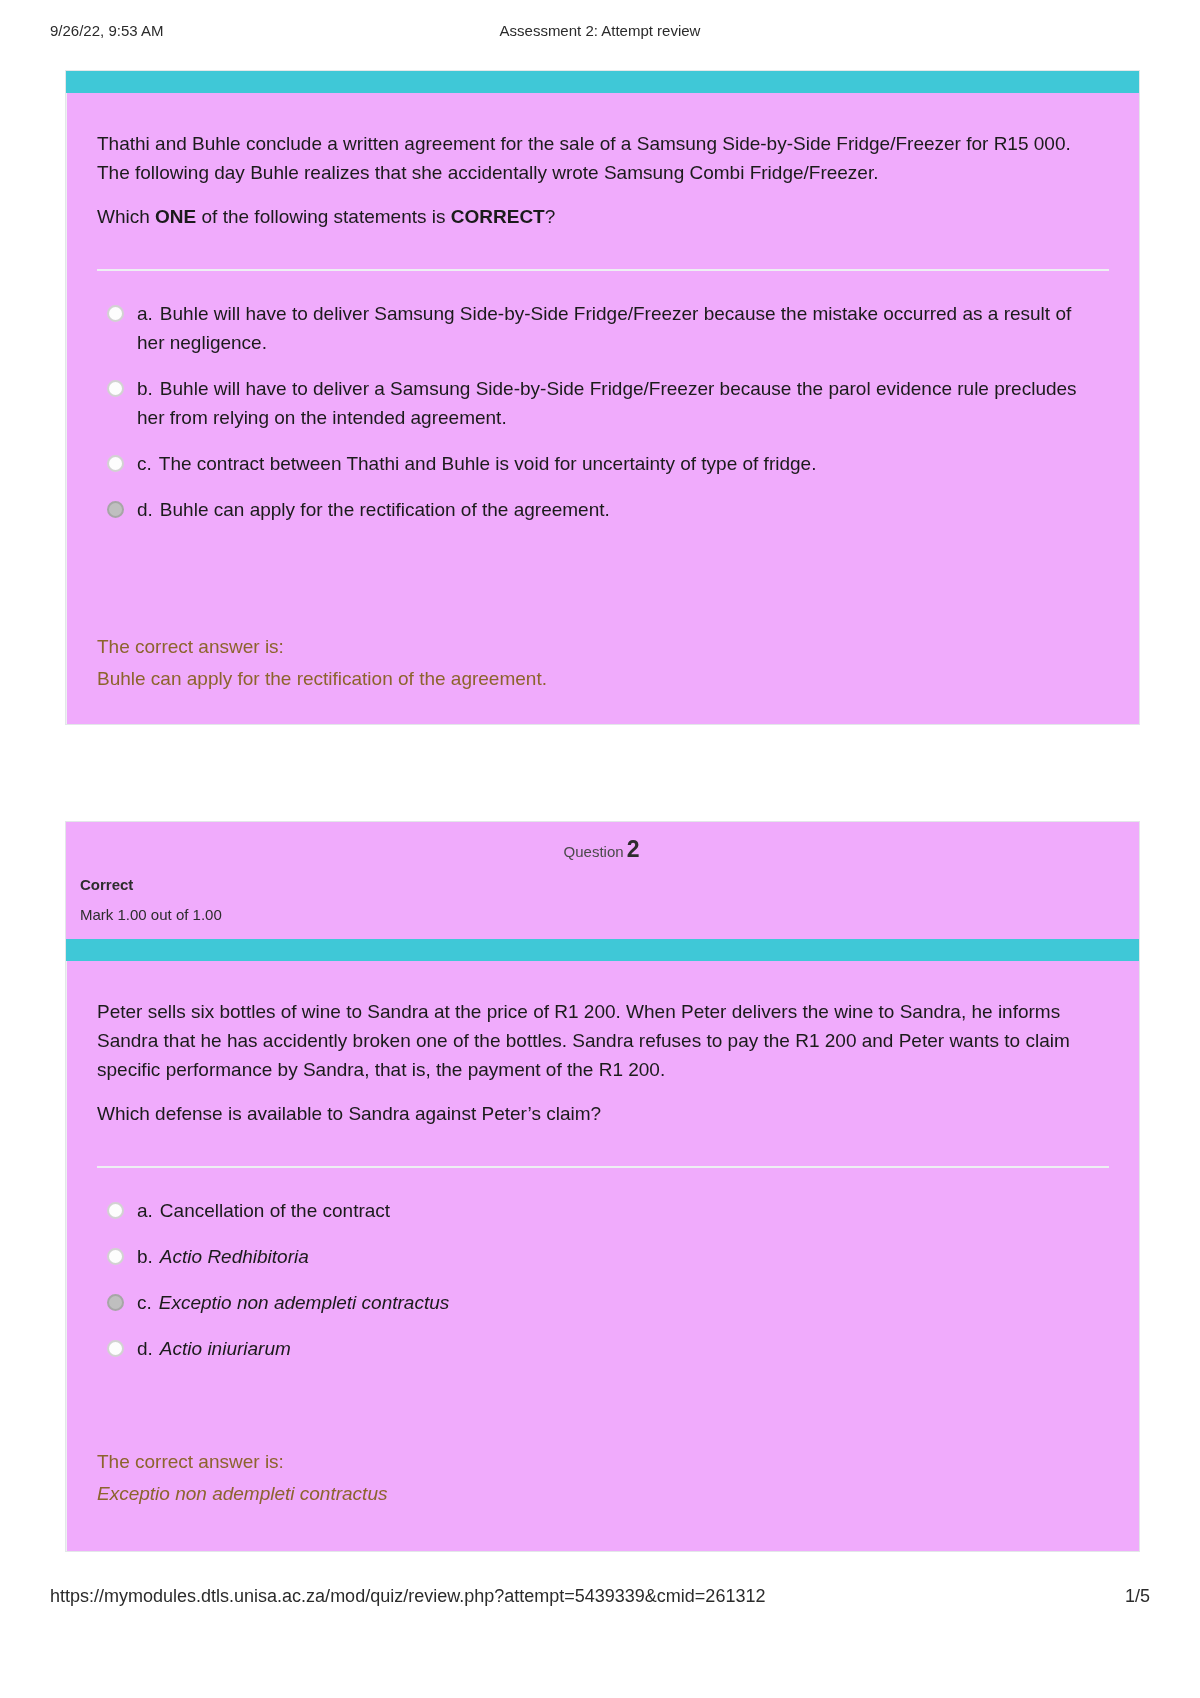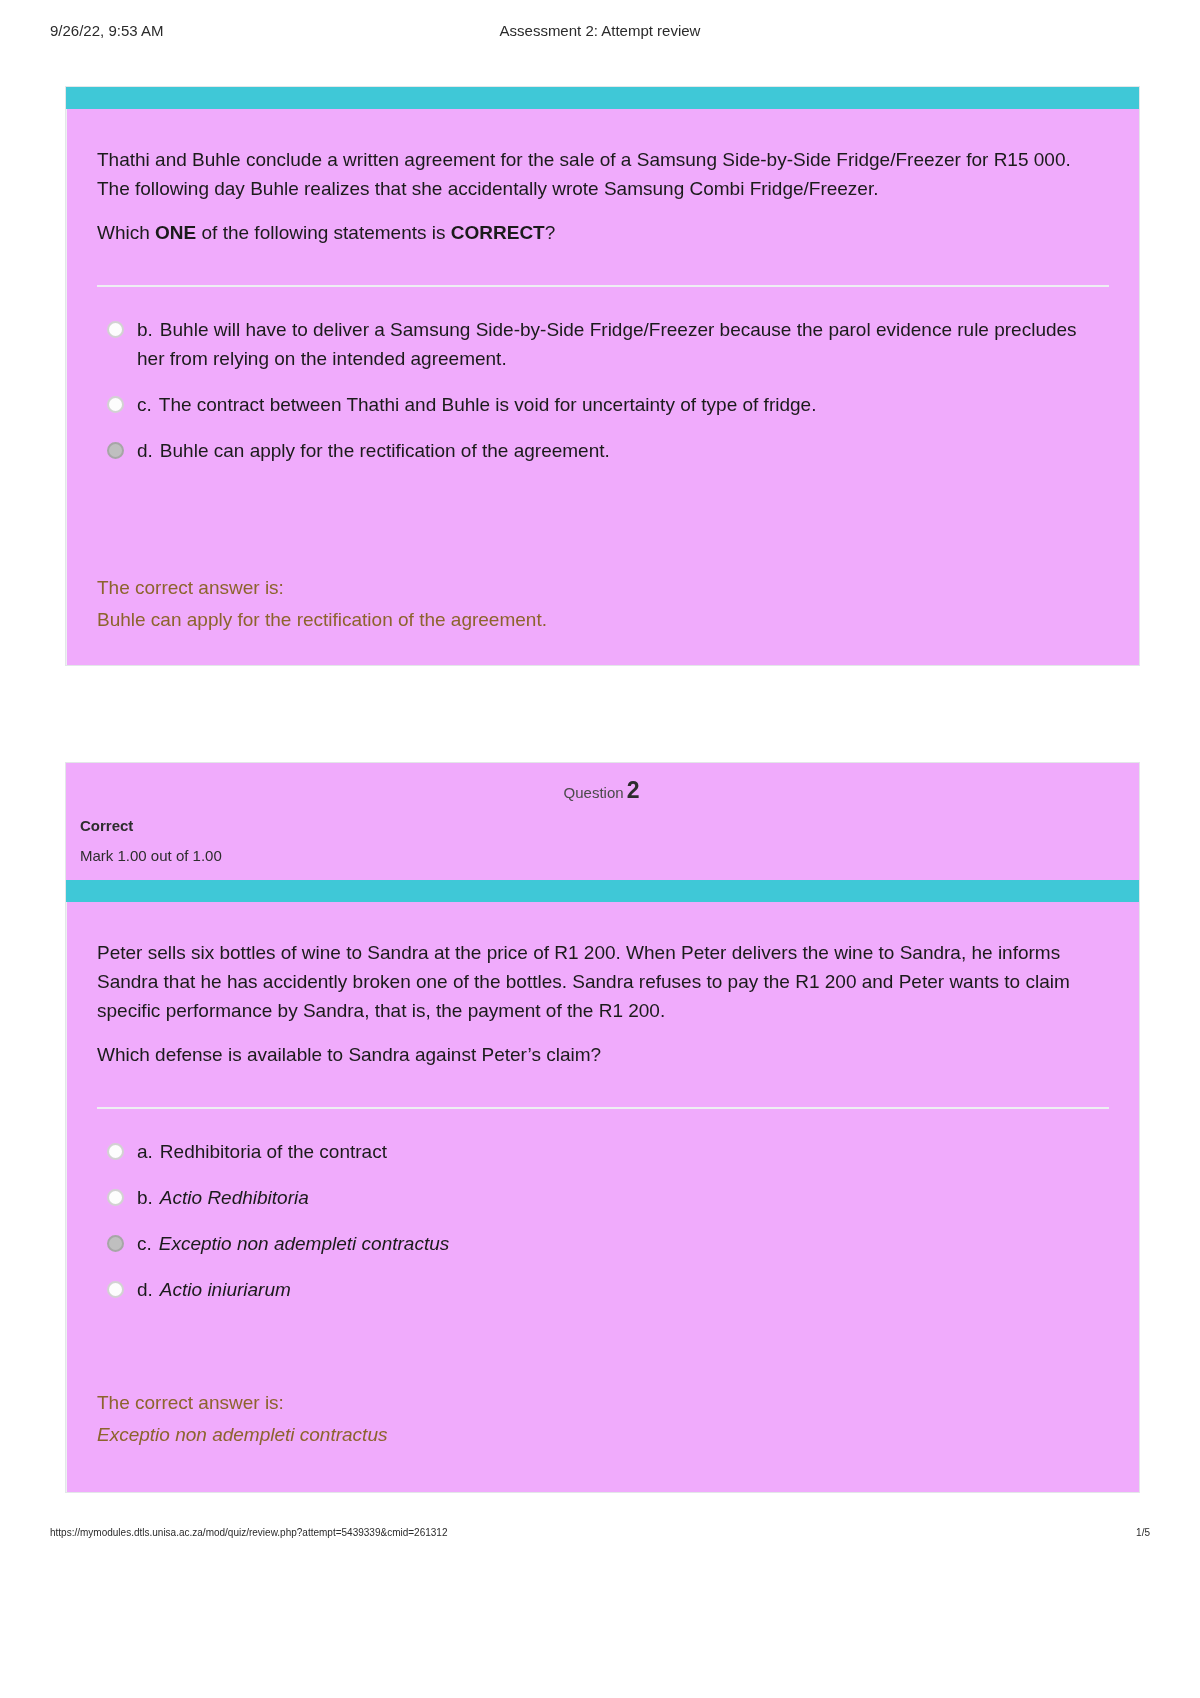--- a/index.html
+++ b/index.html
@@ -6,40 +6,40 @@
   html, body {
     background: #ffffff;
     font-family: "Liberation Sans", "DejaVu Sans", sans-serif;
     color: #1b1b1b;
     width: 1200px;
   }
   body { min-height: 1698px; position: relative; }
 
   
   .print-header {
-    height: 86px;
+    height: 70px;
     display: flex;
     align-items: flex-start;
     padding: 22px 50px 0 50px;
     font-size: 15px;
     color: #2b2b2b;
     position: relative;
   }
   .print-header .dt { white-space: nowrap; }
   .print-header .title {
     position: absolute;
     left: 0; right: 0;
     text-align: center;
     top: 22px;
   }
   .print-footer {
     margin: 34px 50px 0 50px;
     display: flex;
     justify-content: space-between;
-    font-size: 10px;
+    font-size: 18px;
     color: #2b2b2b;
     padding-bottom: 20px;
   }
 
   
   .qbox {
     margin-left: 65px;
     width: 1075px;
     background: #f0abfc;
     border: 1px solid #e3e7e9;
@@ -130,20 +130,24 @@
   <div class="status-bar"></div>
   <div class="q-content">
     <div class="q-text">Thathi and Buhle conclude a written agreement for the sale of a Samsung Side-by-Side Fridge/Freezer for R15 000. The following day Buhle realizes that she accidentally wrote Samsung Combi Fridge/Freezer.</div>
     <div class="q-prompt rich"><span>Which </span><span style="font-weight: 700;">ONE</span><span> of the following statements is </span><span style="font-weight: 700;">CORRECT</span><span>?</span></div>
 
     <div class="divider"></div>
 
     <div class="answers">
       <div class="option">
         <span class="radio"></span>
+        <span class="option-label"><span class="option-letter">a.</span><span class="rich"><span>Buhle will have to deliver Samsung Side-by-Side Fridge/Freezer because the mistake occurred as a result of her negligence.</span></span></span>
+      </div>
+      <div class="option">
+        <span class="radio"></span>
         <span class="option-label"><span class="option-letter">b.</span><span class="rich"><span>Buhle will have to deliver a Samsung Side-by-Side Fridge/Freezer because the parol evidence rule precludes her from relying on the intended agreement.</span></span></span>
       </div>
       <div class="option">
         <span class="radio"></span>
         <span class="option-label"><span class="option-letter">c.</span><span class="rich"><span>The contract between Thathi and Buhle is void for uncertainty of type of fridge.</span></span></span>
       </div>
       <div class="option">
         <span class="radio selected"></span>
         <span class="option-label"><span class="option-letter">d.</span><span class="rich"><span>Buhle can apply for the rectification of the agreement.</span></span></span>
       </div>
@@ -168,21 +172,21 @@
   <div class="status-bar"></div>
   <div class="q-content">
     <div class="q-text">Peter sells six bottles of wine to Sandra at the price of R1 200.  When Peter delivers the wine to Sandra, he informs Sandra that he has accidently broken one of the bottles.  Sandra refuses to pay the R1 200 and Peter wants to claim specific performance by Sandra, that is, the payment of the R1 200.</div>
     <div class="q-prompt rich"><span>Which </span><span style="font-weight: 400;">defense</span><span> is available to Sandra against Peter’s claim?</span></div>
 
     <div class="divider"></div>
 
     <div class="answers">
       <div class="option">
         <span class="radio"></span>
-        <span class="option-label"><span class="option-letter">a.</span><span class="rich"><span>Redhibitoria of the contract</span></span></span>
+        <span class="option-label"><span class="option-letter">a.</span><span class="rich"><span>Cancellation of the contract</span></span></span>
       </div>
       <div class="option">
         <span class="radio"></span>
         <span class="option-label"><span class="option-letter">b.</span><span class="rich"><span style="font-style: italic;">Actio Redhibitoria</span></span></span>
       </div>
       <div class="option">
         <span class="radio selected"></span>
         <span class="option-label"><span class="option-letter">c.</span><span class="rich"><span style="font-style: italic;">Exceptio non adempleti contractus</span></span></span>
       </div>
       <div class="option">

